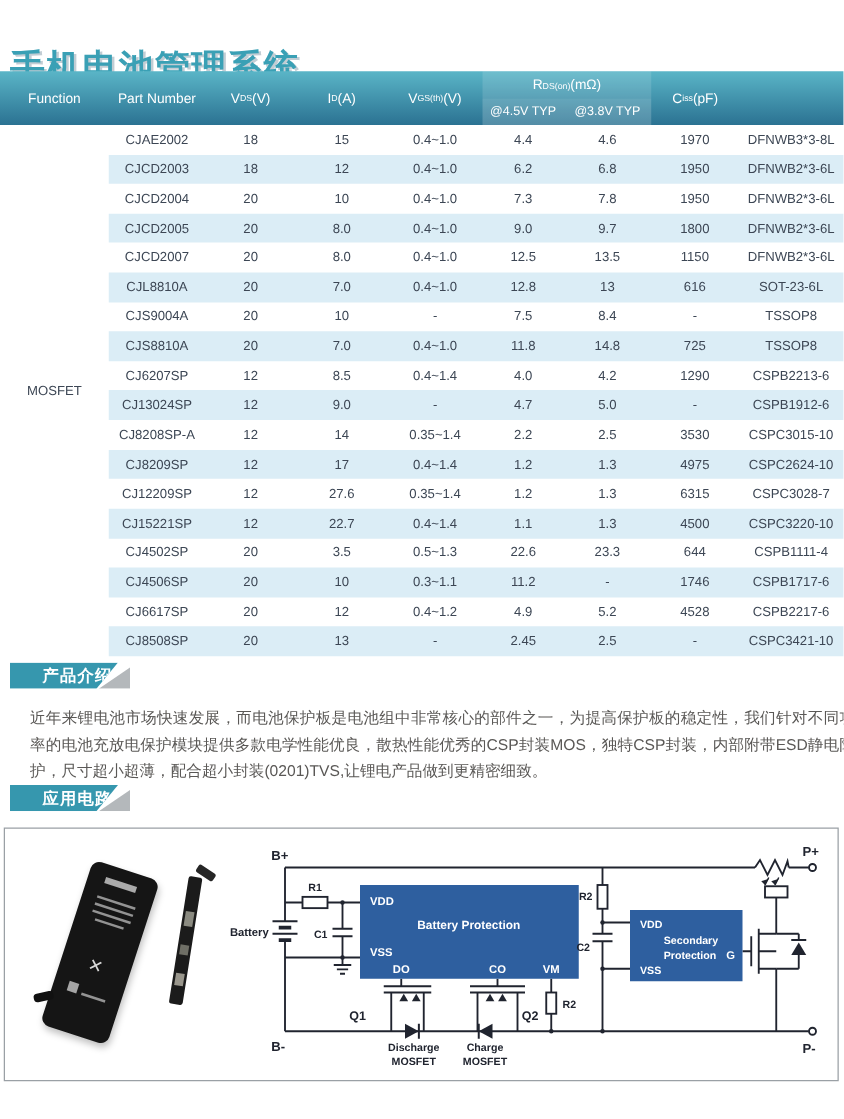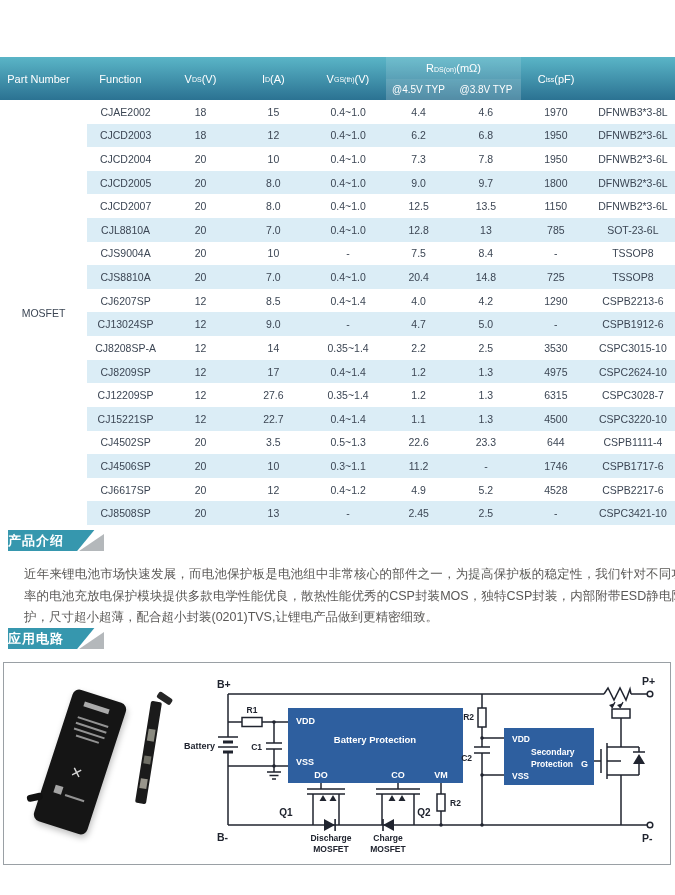--- a/index.html
+++ b/index.html
@@ -31,21 +31,21 @@
   .trow{flex:1;display:flex;font-size:10.5px;color:#3c4654;}
   .trow:nth-of-type(even){background:#dbedf6;}
   .tc{display:flex;align-items:center;justify-content:center;text-align:center;}
   .cc-part{width:13.1%}.cc-vds{width:12.4%}.cc-id{width:12.4%}.cc-vgs{width:13%}
   .cc-r45{width:11%}.cc-r38{width:11.9%}.cc-ciss{width:11.9%}.cc-pkg{width:14.3%}
   
   .badge{position:absolute;left:8px;width:96px;height:21px;}
   .badge .fold{position:absolute;inset:0;background:#b4b8bb;
                clip-path:polygon(74% 100%,100% 100%,100% 19%);}
   .badge .face{position:absolute;inset:0;background:#3697ae;color:#fff;font-size:13px;
-               font-weight:bold;line-height:21px;padding-left:0;box-sizing:border-box;
+               font-weight:bold;line-height:21px;padding-left:26px;box-sizing:border-box;
                clip-path:polygon(0 0,90% 0,72% 100%,0 100%);letter-spacing:1px;}
   #badge-intro{top:530px;} #badge-circuit{top:628px;}
   .intro{position:absolute;left:8px;top:548px;width:660px;font-size:12.5px;
          line-height:21.5px;color:#5a5856;text-align:justify;margin:16px;}
   
   .cbox{position:absolute;left:3px;top:662px;width:666px;height:201px;
         border:1px solid #9aa0a5;background:#fff;}
   .csvg{position:absolute;left:0;top:0;}
   
   .batt{position:absolute;left:48px;top:30px;width:56px;height:138px;background:#151515;
@@ -65,25 +65,26 @@
   .strip .hook{position:absolute;left:5px;top:-8px;width:16px;height:7px;background:#262626;
                border-radius:2px;transform:rotate(25deg);}
   .ct{font-weight:bold;fill:#20242f;}
   .wt{font-weight:bold;fill:#ffffff;}
 </style>
 </head>
 <body>
 
 <div class="page">
 
+  <h1 class="title">手机电池管理系统</h1>
 
   <div class="tbl">
     <div class="thead">
+      <div class="hc c-func">Function</div>
       <div class="hc c-parth">Part Number</div>
-      <div class="hc c-func">Function</div>
       <div class="hc c-vdsh">
           <span>V</span>
           <sub>DS</sub>
           <span> (V)</span>
         </div>
       <div class="hc c-idh">
           <span>I</span>
           <sub>D</sub>
           <span>(A)</span>
         </div>
@@ -167,41 +168,41 @@
       <div class="tc cc-pkg">DFNWB2*3-6L</div>
     </div>
 
     <div class="trow">
       <div class="tc cc-part">CJL8810A</div>
       <div class="tc cc-vds">20</div>
       <div class="tc cc-id">7.0</div>
       <div class="tc cc-vgs">0.4~1.0</div>
       <div class="tc cc-r45">12.8</div>
       <div class="tc cc-r38">13</div>
-      <div class="tc cc-ciss">785</div>
+      <div class="tc cc-ciss">616</div>
       <div class="tc cc-pkg">SOT-23-6L</div>
     </div>
 
     <div class="trow">
       <div class="tc cc-part">CJS9004A</div>
       <div class="tc cc-vds">20</div>
       <div class="tc cc-id">10</div>
       <div class="tc cc-vgs">-</div>
       <div class="tc cc-r45">7.5</div>
       <div class="tc cc-r38">8.4</div>
       <div class="tc cc-ciss">-</div>
       <div class="tc cc-pkg">TSSOP8</div>
     </div>
 
     <div class="trow">
       <div class="tc cc-part">CJS8810A</div>
       <div class="tc cc-vds">20</div>
       <div class="tc cc-id">7.0</div>
       <div class="tc cc-vgs">0.4~1.0</div>
-      <div class="tc cc-r45">20.4</div>
+      <div class="tc cc-r45">11.8</div>
       <div class="tc cc-r38">14.8</div>
       <div class="tc cc-ciss">725</div>
       <div class="tc cc-pkg">TSSOP8</div>
     </div>
 
     <div class="trow">
       <div class="tc cc-part">CJ6207SP</div>
       <div class="tc cc-vds">12</div>
       <div class="tc cc-id">8.5</div>
       <div class="tc cc-vgs">0.4~1.4</div>

